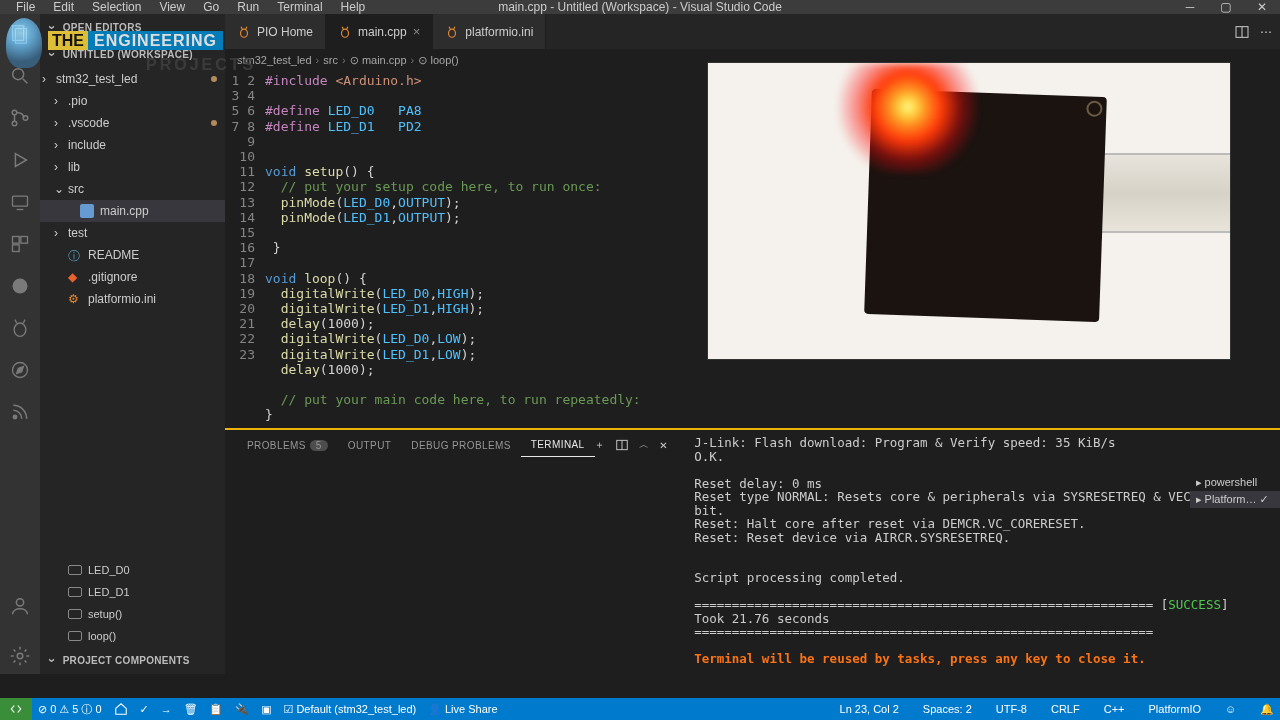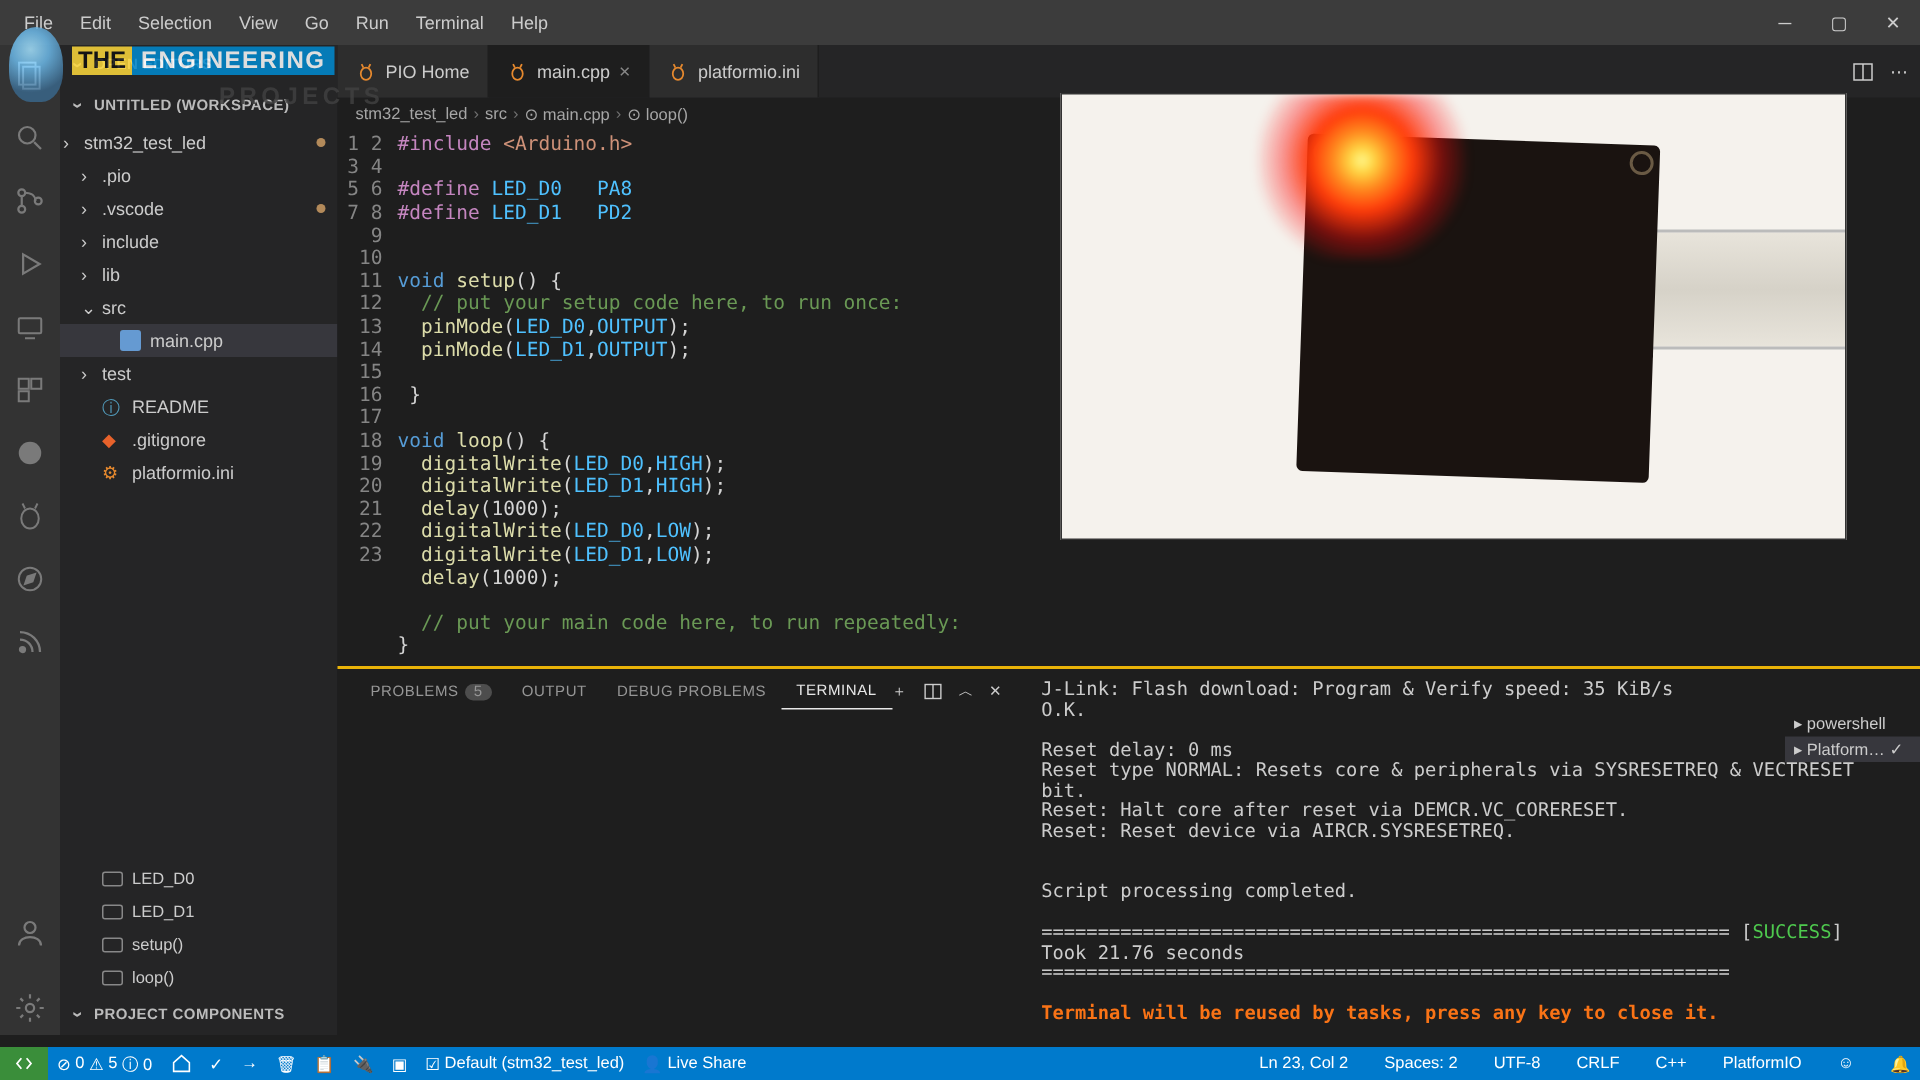--- a/index.html
+++ b/index.html
@@ -1,17 +1,17 @@
 <!DOCTYPE html>
 <html><head>
 <meta charset="utf-8">
 <style>
 * { margin:0; padding:0; box-sizing:border-box; }
 body { font-family:"Segoe UI",Tahoma,sans-serif; font-size:12px; background:#1e1e1e; color:#cccccc; width:1280px; height:720px; overflow:hidden; position:relative; }
-.titlebar { height:30px; background:#3c3c3c; display:flex; align-items:center; color:#ccc; position:relative; }
+.titlebar { height:14px; background:#3c3c3c; display:flex; align-items:center; color:#ccc; position:relative; }
 .menu { display:flex; gap:2px; margin-left:8px; }
 .menu span { padding:4px 8px; cursor:pointer; }
 .title-center { position:absolute; left:0; right:0; text-align:center; pointer-events:none; font-size:12px; color:#ccc; }
 .controls { position:absolute; right:0; display:flex; }
 .controls div { width:36px; height:30px; display:flex; align-items:center; justify-content:center; }
 .main { display:flex; height:660px; }
 .activity { width:40px; background:#333; display:flex; flex-direction:column; align-items:center; padding-top:8px; gap:18px; }
 .activity .ico { width:24px; height:24px; opacity:0.6; display:flex; align-items:center; justify-content:center; }
 .activity .ico.active { opacity:1; }
 .activity .bottom { margin-top:auto; margin-bottom:8px; }
@@ -86,20 +86,21 @@
   <div class="menu" id="menu">
       <span>File</span>
       <span>Edit</span>
       <span>Selection</span>
       <span>View</span>
       <span>Go</span>
       <span>Run</span>
       <span>Terminal</span>
       <span>Help</span>
     </div>
+  <div class="title-center">main.cpp - Untitled (Workspace) - Visual Studio Code</div>
   <div class="controls">
     <div>─</div>
     <div>▢</div>
     <div>✕</div>
   </div>
 </div>
 
 <div class="main">
 
   <div class="activity">

